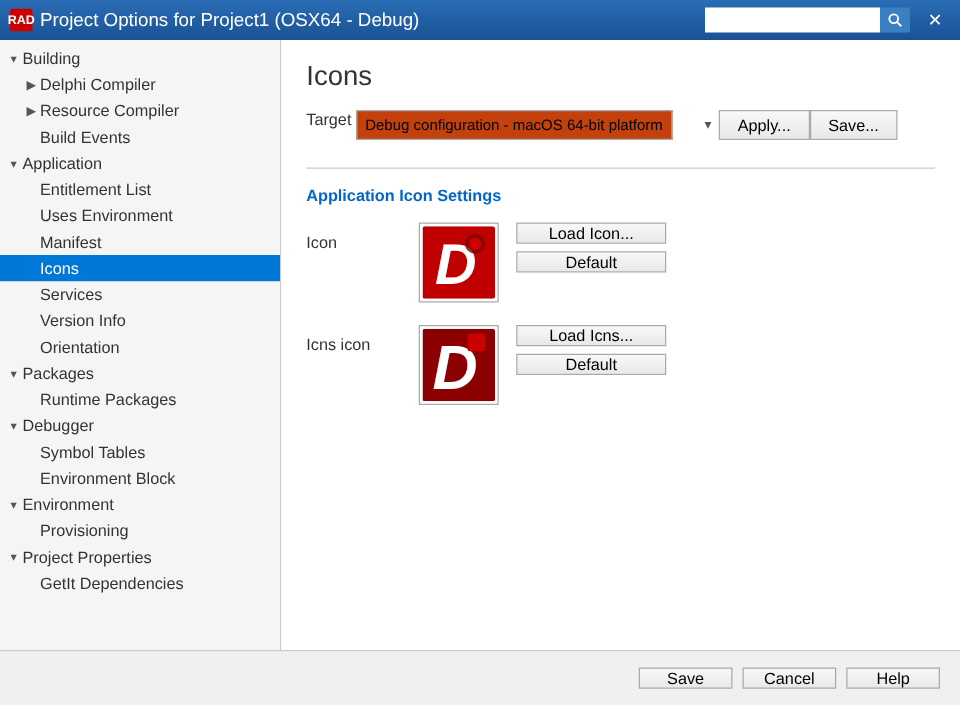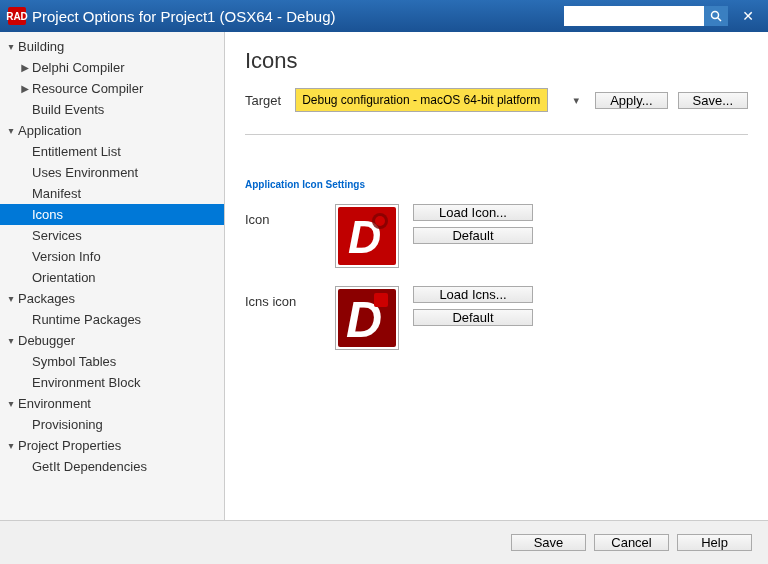--- a/index.html
+++ b/index.html
@@ -88,31 +88,29 @@
       flex-direction: column;
     }
     .content-title {
       font-size: 22px;
       font-weight: normal;
       color: #333;
       margin-bottom: 14px;
     }
     .target-section {
       display: flex;
-      align-items: center;
-      gap: 10px;
       margin-bottom: 18px;
     }
     .target-label { font-size: 13px; color: #333; margin-right: 4px; }
     .target-dropdown {
       flex: 1;
       max-width: 290px;
       padding: 4px 6px;
       border: 1px solid #aaa;
-      background: #fde047;
+      background: #c2410c;
       font-size: 12px;
       appearance: none;
       -webkit-appearance: none;
       cursor: pointer;
       position: relative;
     }
     .dropdown-wrapper {
       position: relative;
       display: inline-block;
       flex: 1; max-width: 290px;
@@ -136,25 +134,24 @@
       min-width: 70px;
     }
 
     
     .section-divider {
       border: none;
       border-top: 1px solid #ccc;
       margin: 4px 0 14px 0;
     }
     .section-heading {
-      font-size: 10px;
+      font-size: 13px;
       font-weight: bold;
       color: #0066cc;
       margin-bottom: 14px;
-      margin-top: 30px;
     }
 
     
     .icon-row {
       display: flex;
       align-items: flex-start;
       margin-bottom: 18px;
     }
     .icon-row-label {
       width: 90px;

